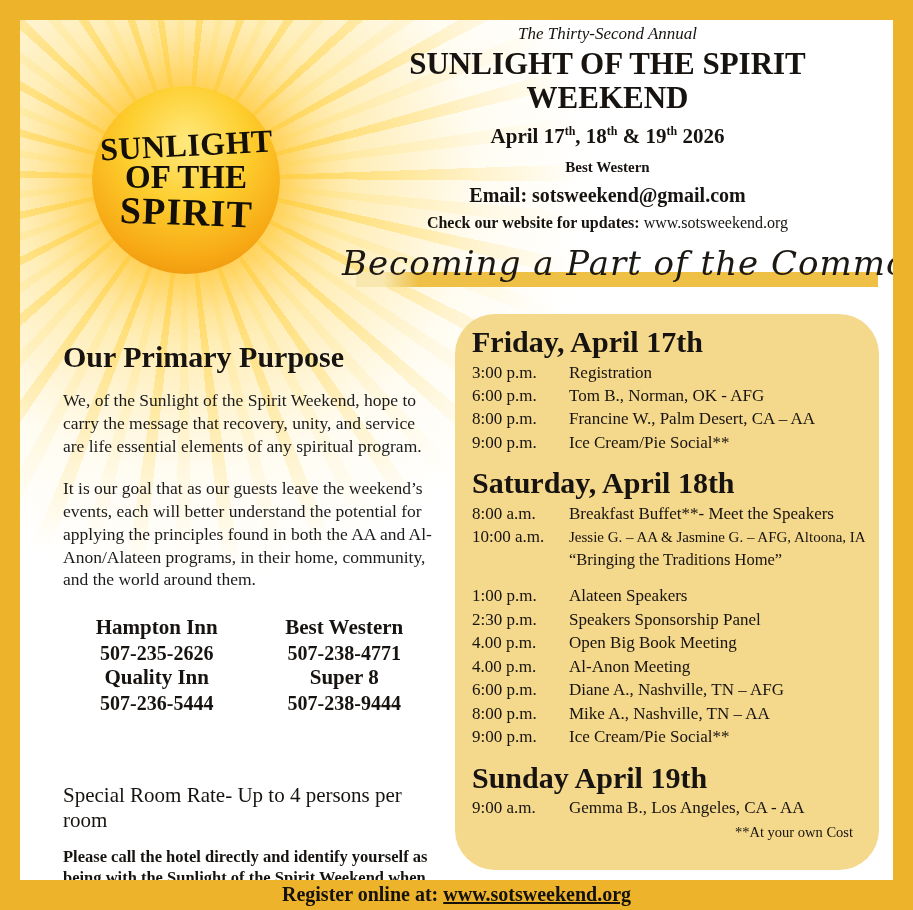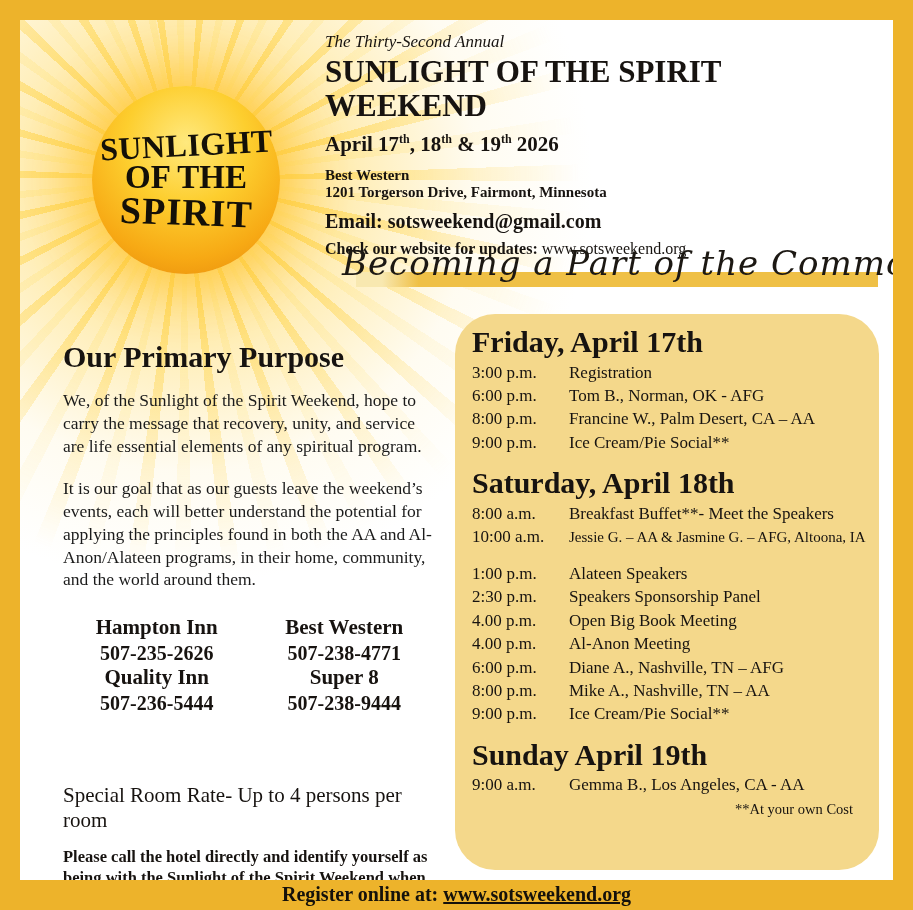--- a/index.html
+++ b/index.html
@@ -38,21 +38,21 @@
     border-radius:50%;
     background: radial-gradient(circle at 50% 30%, #ffe97e 0%, var(--sun-core,#fdce2e) 38%, #f7a914 72%, var(--sun-edge,#e5860a) 100%);
     box-shadow: 0 0 55px 10px rgba(255,196,48,.85);
     display:flex; flex-direction:column; align-items:center; justify-content:center;
     text-align:center; font-weight:bold; color:#141008;
   }
   .sun .l1 { font-size:32px; letter-spacing:.5px; line-height:.95; transform:rotate(-3deg); }
   .sun .l2 { font-size:33px; line-height:1.0; }
   .sun .l3 { font-size:38px; line-height:.95; letter-spacing:1px; transform:rotate(2deg); }
   
-  .header { position:absolute; left:305px; top:12px; width:565px; }
+  .header { position:absolute; left:305px; top:4px; width:565px; text-align:center; }
   .annual { font-style:italic; font-size:17px; }
   .title  { font-size:31px; font-weight:bold; line-height:1.1; margin-top:3px; }
   .date   { font-size:21px; font-weight:bold; margin-top:9px; }
   .date sup { font-size:12px; vertical-align:super; line-height:0; }
   .venue  { font-size:15px; font-weight:bold; margin-top:10px; line-height:1.15; }
   .addr   { font-size:15px; font-weight:bold; line-height:1.15; }
   .email  { font-size:20px; font-weight:bold; margin-top:8px; }
   .updates{ font-size:16px; margin-top:7px; }
   .updates .lab { font-weight:bold; }
   
@@ -112,21 +112,20 @@
   <div class="header">
     <div class="annual">The Thirty-Second Annual</div>
     <div class="title">
       <span>SUNLIGHT OF THE SPIRIT</span><br>
       <span>WEEKEND</span>
     </div>
     <div class="date">
       <span>April 17</span><sup>th</sup><span>, 18</span><sup>th</sup><span> &amp; 19</span><sup>th</sup><span> 2026</span>
     </div>
     <div class="venue">Best Western</div>
-    <div class="addr">1201 Torgerson Drive, Fairmont, Minnesota</div>
     <div class="email">Email: sotsweekend@gmail.com</div>
     <div class="updates">
       <span class="lab">Check our website for updates:</span>
       <span>www.sotsweekend.org</span>
     </div>
   </div>
 
   <div class="banner">
     <div class="banner-bar"></div>
     <div class="banner-text">Becoming a Part of the Common Solution</div>
@@ -177,21 +176,21 @@
          <div class="stime">9:00 p.m.</div>
          <div class="sdesc"><span class="">Ice Cream/Pie Social**</span></div>
        </div>
         <h3 class="day-title">Saturday, April 18th</h3>
         <div class="srow">
          <div class="stime">8:00 a.m.</div>
          <div class="sdesc"><span class="">Breakfast Buffet**- Meet the Speakers</span></div>
        </div>
         <div class="srow">
          <div class="stime">10:00 a.m.</div>
-         <div class="sdesc"><span class="small">Jessie G. – AA &amp; Jasmine G. – AFG, Altoona, IA</span></div>
+         <div class="sdesc"><span class="small">Jessie G. – AA &amp; Jasmine G. – AFG, Altoona, IA</span><div class="sdesc2">“Bringing the Traditions Home”</div></div>
        </div>
         <div class="srow gap">
          <div class="stime">1:00 p.m.</div>
          <div class="sdesc"><span class="">Alateen Speakers</span></div>
        </div>
         <div class="srow">
          <div class="stime">2:30 p.m.</div>
          <div class="sdesc"><span class="">Speakers Sponsorship Panel</span></div>
        </div>
         <div class="srow">

